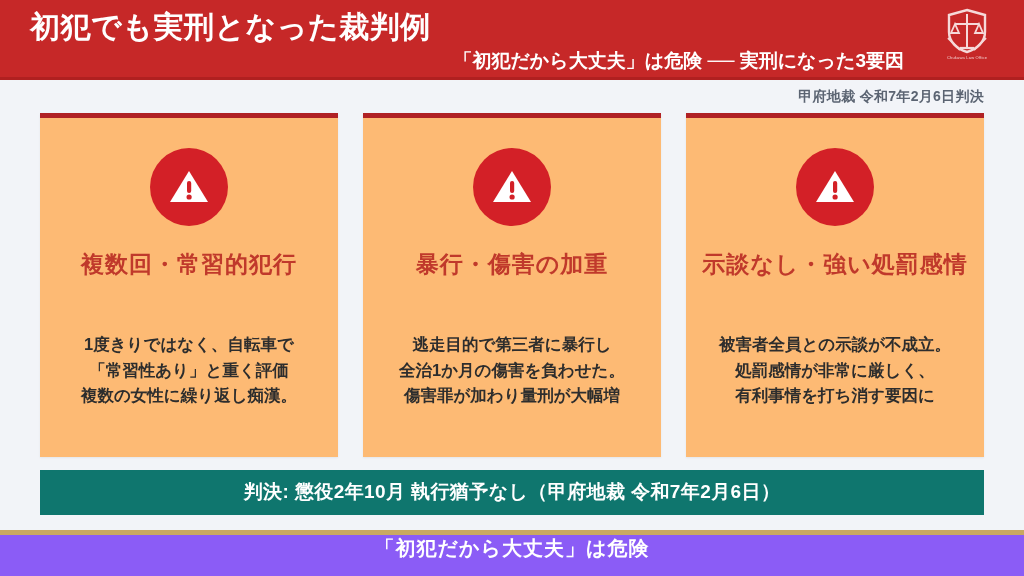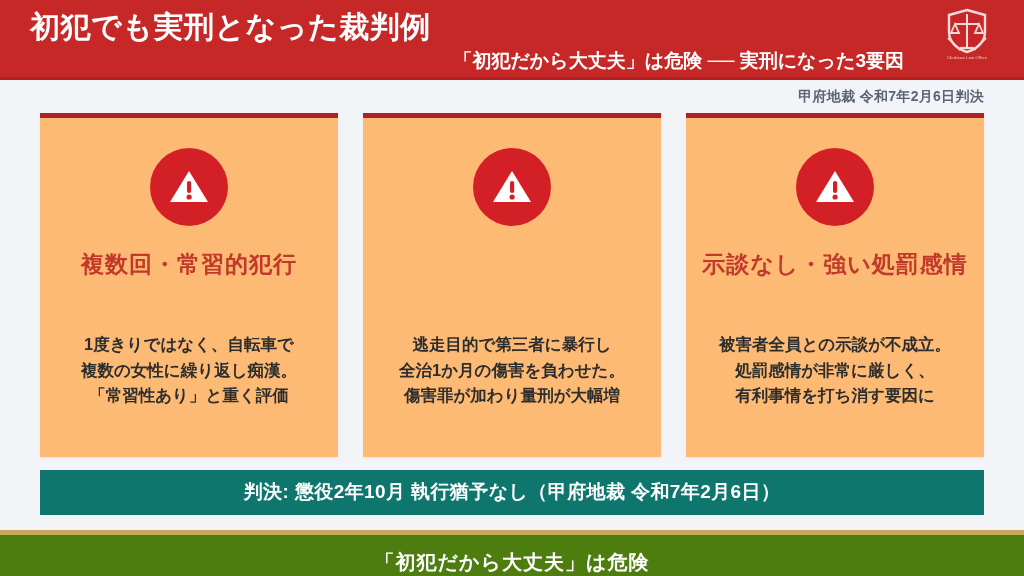--- a/index.html
+++ b/index.html
@@ -139,24 +139,24 @@
     padding:9px 0 10px 0;
     letter-spacing:0.4px;
     white-space:nowrap;
   }
 
   
   .footer {
     margin-top:auto;
     flex:0 0 auto;
     height:46px;
-    background:#4d7c0f;
+    background:#8b5cf6;
     border-top:5px solid #c9a961;
     display:flex;
-    align-items:flex-end;
+    align-items:flex-start;
     justify-content:center;
   }
   .footer-text {
     color:#ffffff;
     font-size:20px;
     font-weight:bold;
     letter-spacing:1px;
     white-space:nowrap;
   }
 </style>
@@ -191,33 +191,34 @@
       <div class="card-icon">
         <svg width="48" height="48" viewBox="0 0 48 48" aria-hidden="true">
           <path d="M24 8 L43 39 L5 39 Z" fill="#ffffff" rx="3"></path>
           <rect x="22" y="18" width="4.2" height="12" rx="2" fill="#d32027"></rect>
           <circle cx="24.1" cy="34" r="2.6" fill="#d32027"></circle>
         </svg>
       </div>
       <div class="card-heading">複数回・常習的犯行</div>
       <div class="card-body">
         <div>1度きりではなく、自転車で</div>
+        <div>「常習性あり」と重く評価</div>
         <div>複数の女性に繰り返し痴漢。</div>
-        <div>「常習性あり」と重く評価</div>
       </div>
     </div>
 
     <div class="card">
       <div class="card-icon">
         <svg width="48" height="48" viewBox="0 0 48 48" aria-hidden="true">
           <path d="M24 8 L43 39 L5 39 Z" fill="#ffffff"></path>
           <rect x="22" y="18" width="4.2" height="12" rx="2" fill="#d32027"></rect>
           <circle cx="24.1" cy="34" r="2.6" fill="#d32027"></circle>
         </svg>
       </div>
+      <div class="card-heading">暴行・傷害の加重</div>
       <div class="card-body">
         <div>逃走目的で第三者に暴行し</div>
         <div>全治1か月の傷害を負わせた。</div>
         <div>傷害罪が加わり量刑が大幅増</div>
       </div>
     </div>
 
     <div class="card">
       <div class="card-icon">
         <svg width="48" height="48" viewBox="0 0 48 48" aria-hidden="true">

